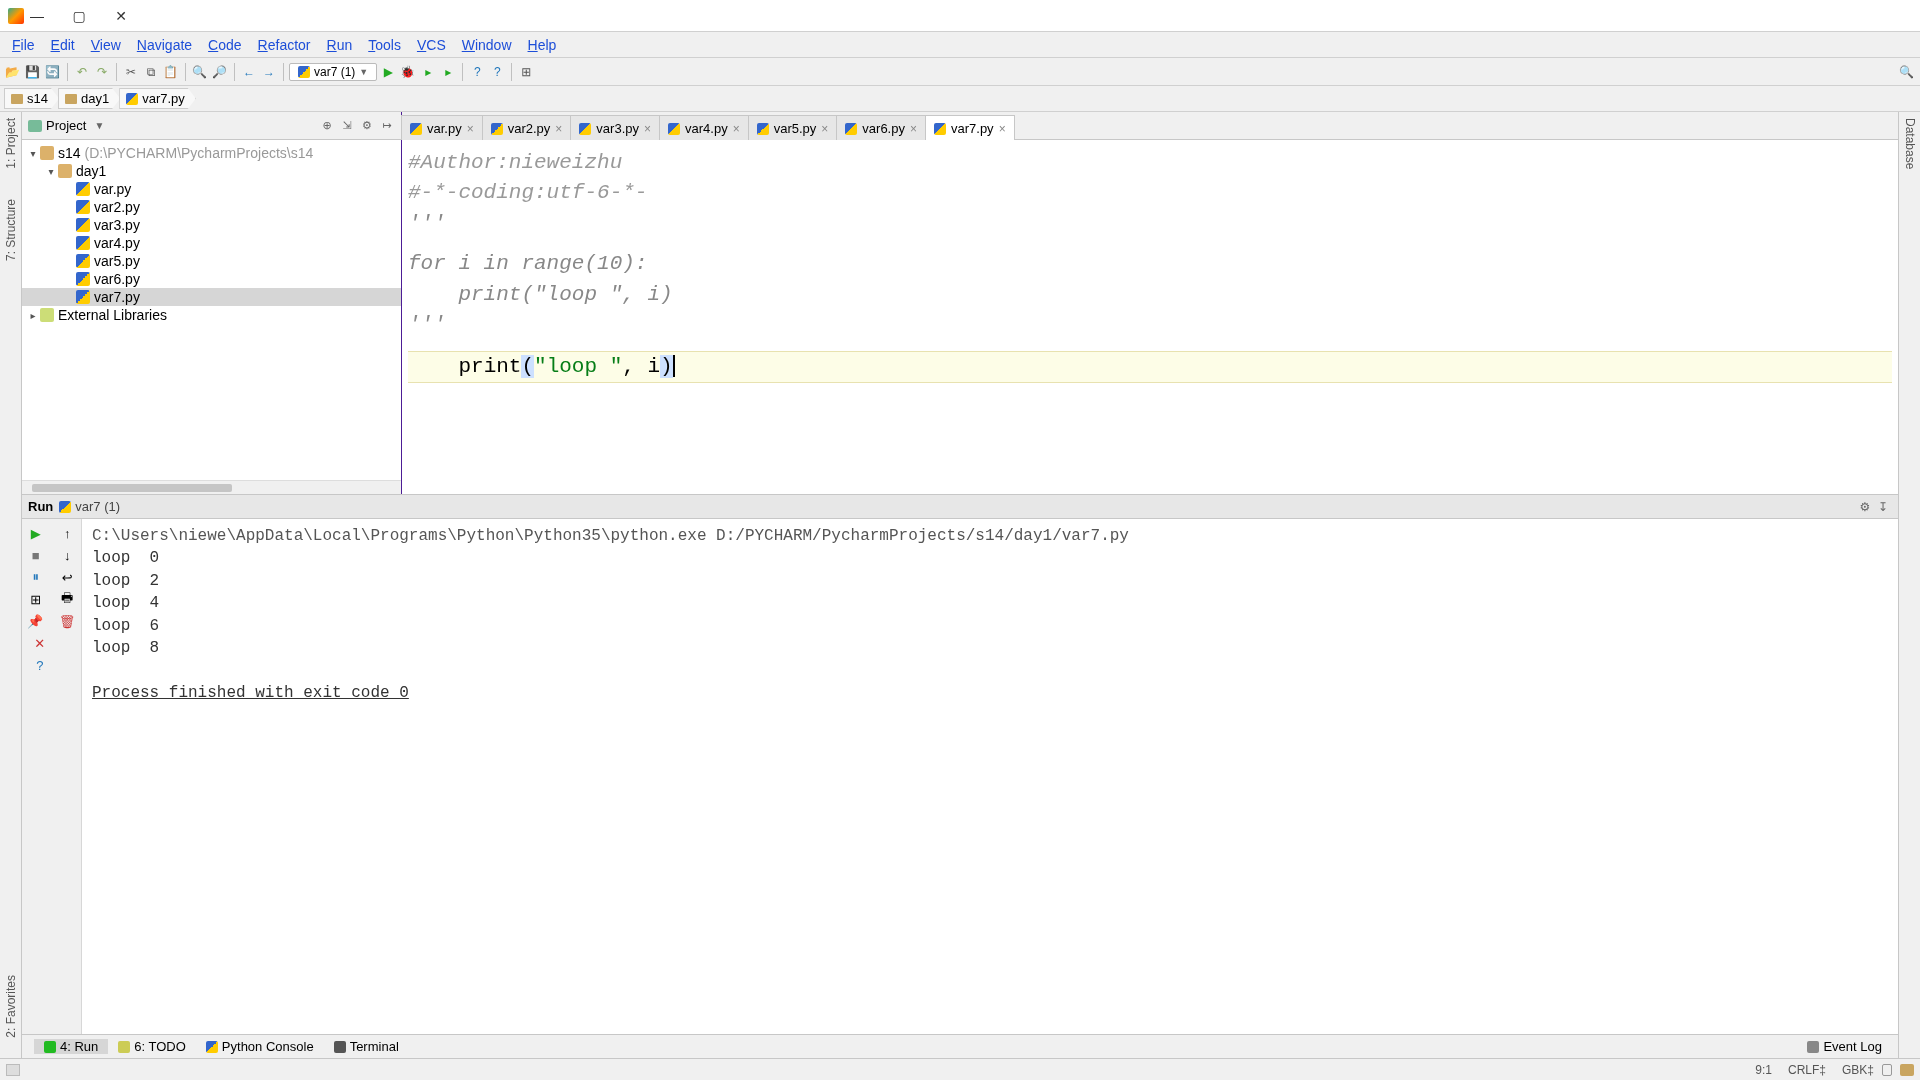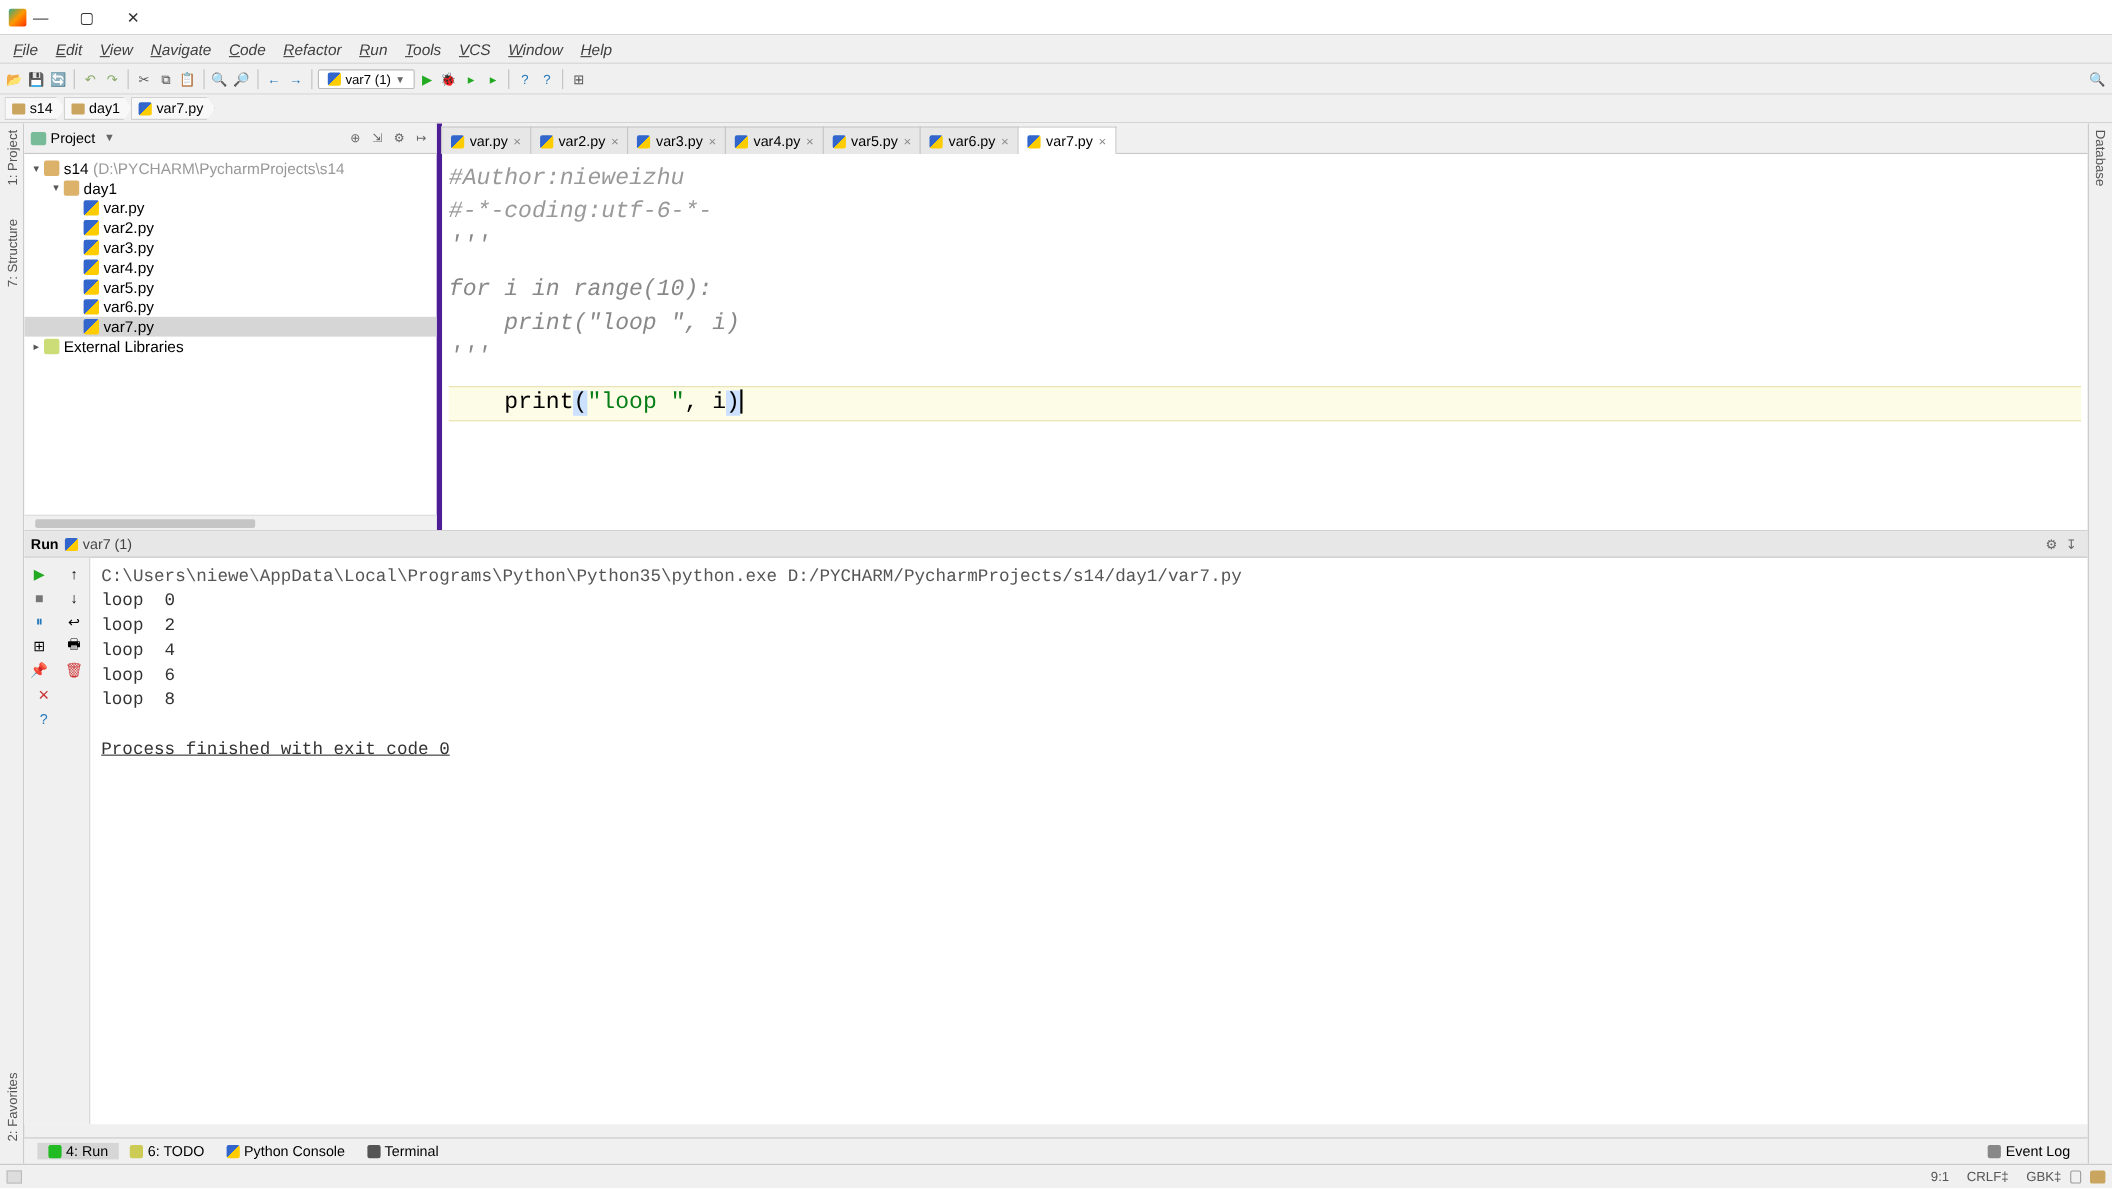--- a/index.html
+++ b/index.html
@@ -7,21 +7,21 @@
 
 
 .titlebar { height:32px; background:#fff; border-bottom:1px solid #d0d0d0; display:flex; align-items:center; padding:0 8px; }
 .titlebar .app-icon { width:16px; height:16px; background:linear-gradient(135deg,#3a8,#f90 50%,#f30); border-radius:2px; margin-right:6px; }
 .titlebar .title-text { flex:1; font-size:13px; color:#333; }
 .titlebar .win-controls { display:flex; gap:28px; align-items:center; }
 .titlebar .win-btn { width:14px; height:14px; display:flex; align-items:center; justify-content:center; cursor:pointer; color:#333; font-size:14px; }
 
 
 .menubar { height:26px; background:#f0f0f0; border-bottom:1px solid #d0d0d0; display:flex; align-items:center; padding:0 4px; }
-.menubar .menu-item { padding:0 8px; cursor:pointer; font-size:14px; color:#404040;font-style:italic; }
+.menubar .menu-item { padding:0 8px; cursor:pointer; font-size:14px; color:#1d4ed8; }
 .menubar .menu-item .u { text-decoration:underline; }
 
 
 .toolbar { height:28px; background:#f0f0f0; border-bottom:1px solid #d0d0d0; display:flex; align-items:center; padding:0 4px; gap:2px; }
 .toolbar .tbtn { width:18px; height:18px; display:flex; align-items:center; justify-content:center; cursor:pointer; color:#555; font-size:12px; }
 .toolbar .sep { width:1px; height:18px; background:#c0c0c0; margin:0 3px; }
 .toolbar .runcfg { border:1px solid #bbb; background:#fff; padding:1px 8px; font-size:12px; border-radius:2px; display:flex; align-items:center; gap:4px; }
 .toolbar .runcfg .py-icn { width:12px; height:12px; background:linear-gradient(135deg,#36c 50%,#fc0 50%); border-radius:2px; }
 .toolbar .spacer { flex:1; }
 
@@ -36,21 +36,21 @@
 
 
 .side-strip-left { width:22px; background:#f0f0f0; border-right:1px solid #c7c7c7; display:flex; flex-direction:column; align-items:center; padding-top:6px; gap:30px; }
 .side-strip-left .vlabel { writing-mode:vertical-rl; transform:rotate(180deg); font-size:12px; color:#555; cursor:pointer; display:flex; align-items:center; gap:4px; }
 
 
 .side-strip-right { width:22px; background:#f0f0f0; border-left:1px solid #c7c7c7; display:flex; flex-direction:column; align-items:center; padding-top:6px; }
 .side-strip-right .vlabel { writing-mode:vertical-rl; font-size:12px; color:#555; cursor:pointer; display:flex; align-items:center; gap:4px; }
 
 
-.project-panel { width:380px; background:#fff; border-right:5px solid #4c1d95; display:flex; flex-direction:column; }
+.project-panel { width:380px; background:#fff; border-right:1px solid #4c1d95; display:flex; flex-direction:column; }
 .project-header { height:28px; background:#f0f0f0; border-bottom:1px solid #c7c7c7; display:flex; align-items:center; padding:0 6px; gap:4px; }
 .project-header .prj-icn { width:14px; height:12px; background:#7b9; border-radius:2px; }
 .project-header .prj-label { font-size:13px; }
 .project-header .dd { font-size:10px; color:#666; margin-left:4px; }
 .project-header .spacer { flex:1; }
 .project-header .hbtn { width:16px; height:16px; color:#666; font-size:11px; cursor:pointer; display:flex; align-items:center; justify-content:center; }
 
 .tree { flex:1; overflow:auto; font-size:14px; padding:4px 0; }
 .tree-row { display:flex; align-items:center; padding:1px 4px; white-space:nowrap; cursor:pointer; }
 .tree-row.selected { background:#d6d6d6; }
@@ -94,21 +94,21 @@
 .run-body { flex:1; display:flex; }
 .run-gutter { width:60px; background:#f0f0f0; border-right:1px solid #d7d7d7; display:flex; flex-direction:column; align-items:center; padding:6px 2px; gap:6px; }
 .run-gutter .row2 { display:flex; gap:8px; width:100%; justify-content:space-around; }
 .rg-btn { width:16px; height:16px; cursor:pointer; display:flex; align-items:center; justify-content:center; font-size:13px; }
 
 .console { flex:1; font-family:"Consolas","Courier New",monospace; font-size:16px; line-height:1.4; padding:6px 10px; color:#333; white-space:pre; overflow:auto; }
 .console .cmd-path { color:#555; }
 .console .exit-msg { color:#333;text-decoration:underline; }
 
 
-.bottom-tabs { height:24px; background:#f0f0f0; border-top:1px solid #c7c7c7; display:flex; align-items:center; padding:0 6px;margin-top:12px; }
+.bottom-tabs { height:24px; background:#f0f0f0; border-top:1px solid #c7c7c7; display:flex; align-items:center; padding:0 6px; }
 .bottom-tabs .btab { padding:0 10px; font-size:13px; cursor:pointer; display:flex; align-items:center; gap:4px; }
 .bottom-tabs .btab.active { background:#d6d6d6; }
 .bottom-tabs .spacer { flex:1; }
 .bottom-tabs .btab .bi { width:12px; height:12px; border-radius:2px; }
 .bi.run-i { background:#2b2; }
 .bi.todo-i { background:#cc5; }
 .bi.py-i { background:linear-gradient(135deg,#36c 50%,#fc0 50%); }
 .bi.term-i { background:#555; }
 .bi.log-i { background:#888; }
 

